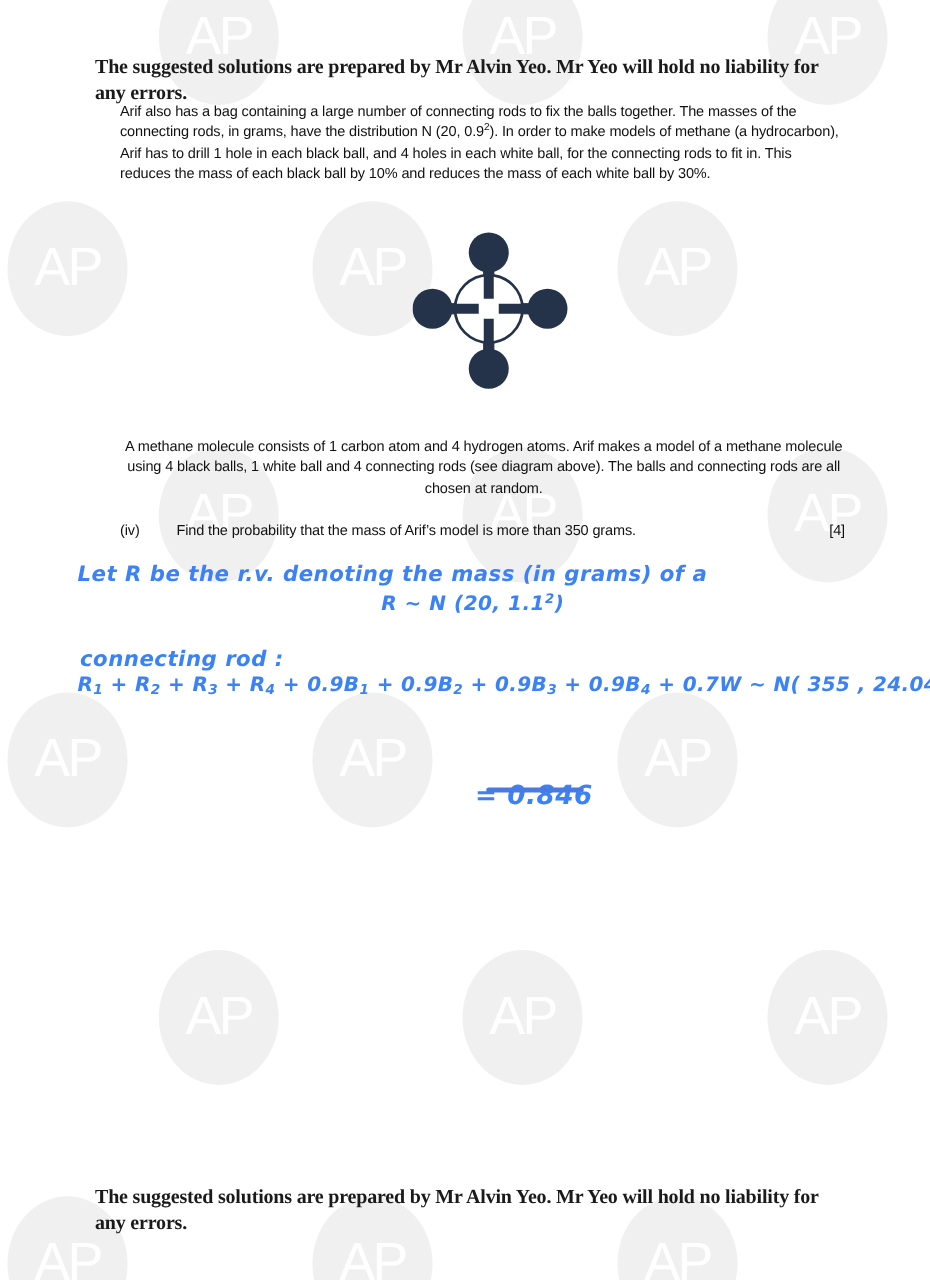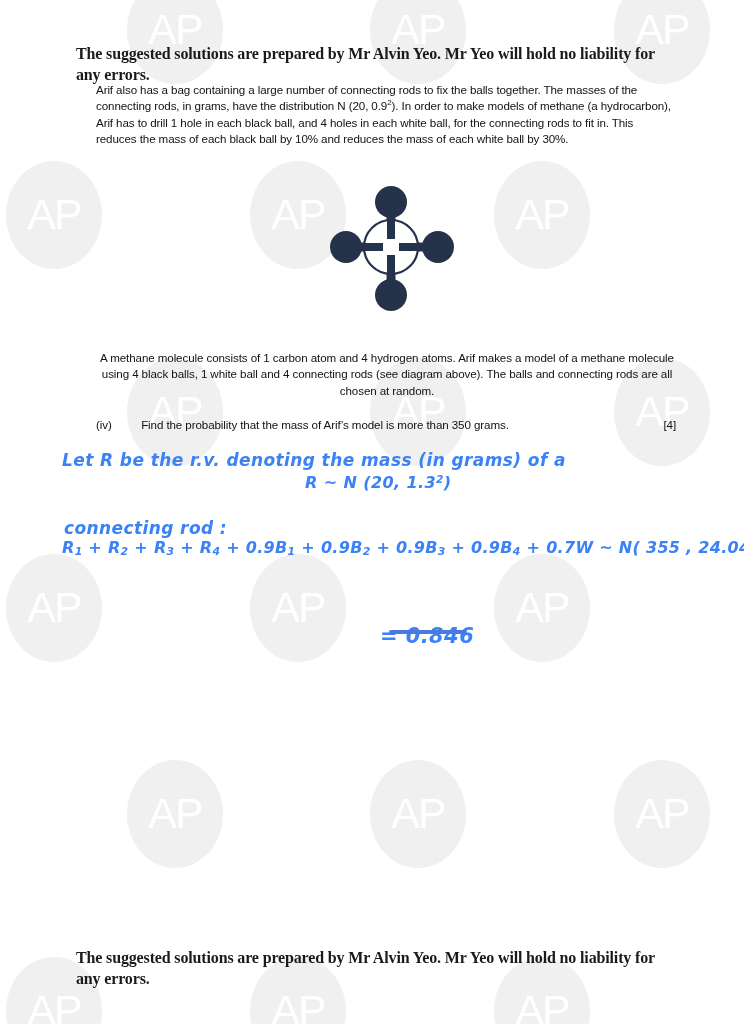--- a/index.html
+++ b/index.html
@@ -288,21 +288,21 @@
       <span class="q-marks">[4]</span>
       <span class="q-label">(iv)</span>
       <span class="q-text">Find the probability that the mass of Arif’s model is more than 350 grams.</span>
     </div>
 
     <div class="hw" id="hw-line1">Let R be the r.v. denoting the mass (in grams) of  a</div>
 
     <div class="hw" id="hw-line2">connecting  rod :</div>
 
     <div class="hw" id="hw-dist-rod">
-      <span>R ~ N (20, 1.3</span><sup>2</sup><span>)</span>
+      <span>R ~ N (20, 1.1</span><sup>2</sup><span>)</span>
     </div>
 
     <div class="hw" id="hw-sum-line">
       <span id="sum-terms-container"><span><span>R</span><sub>1</sub></span><span> + </span><span><span>R</span><sub>2</sub></span><span> + </span><span><span>R</span><sub>3</sub></span><span> + </span><span><span>R</span><sub>4</sub></span><span> + </span><span><span>0.9</span><span>B</span><sub>1</sub></span><span> + </span><span><span>0.9</span><span>B</span><sub>2</sub></span><span> + </span><span><span>0.9</span><span>B</span><sub>3</sub></span><span> + </span><span><span>0.9</span><span>B</span><sub>4</sub></span><span> + </span><span><span>0.7</span><span>W</span></span><span>  </span></span>
       <span id="sum-dist">~ N( 355 , 24.04 )</span>
     </div>
 
 
     <div class="hw" id="hw-answer-line">
       <span>=</span>

